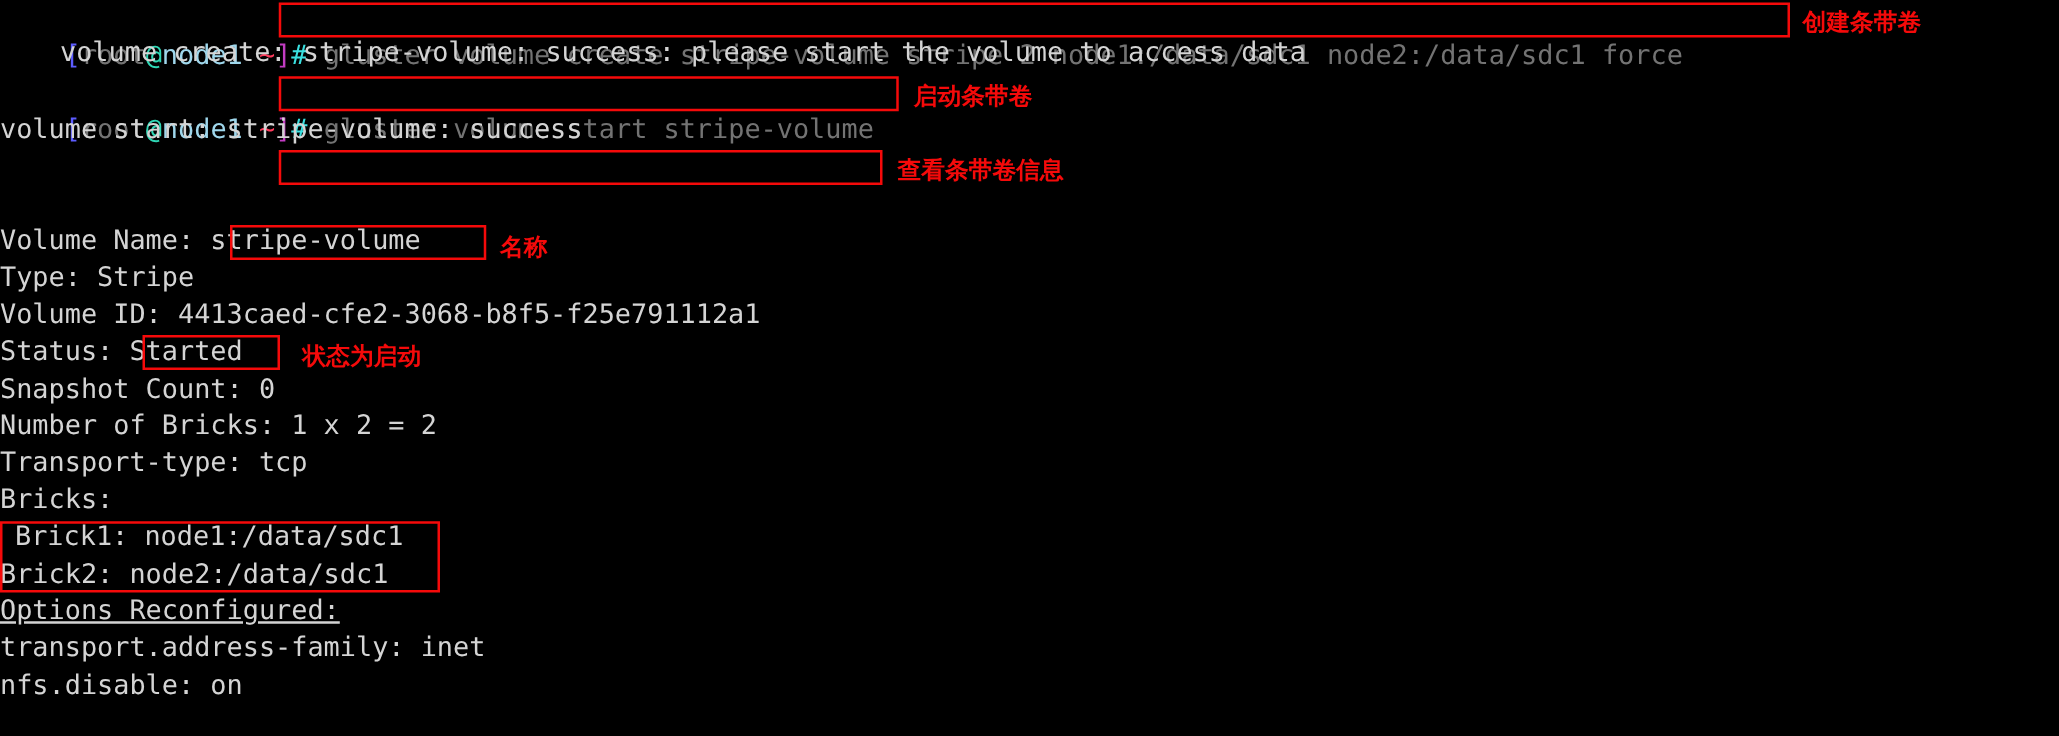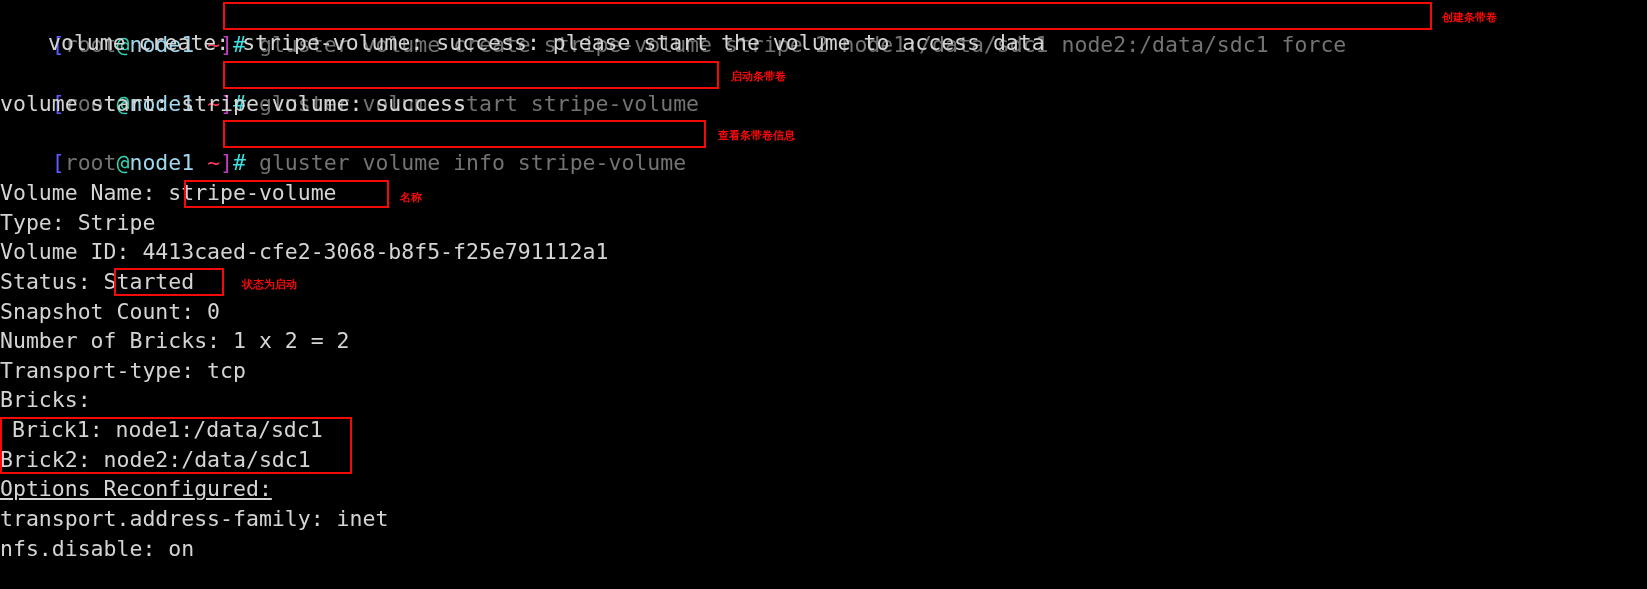--- a/index.html
+++ b/index.html
@@ -46,21 +46,21 @@
     border: 2px solid #f50a0a;
     box-sizing: border-box;
     pointer-events: none;
     background: transparent;
   }
   
   .anno {
     position: absolute;
     color: #f50a0a;
     font-family: "DejaVu Sans", "Liberation Sans", sans-serif;
-    font-size: 11px;
+    font-size: 19px;
     line-height: 16px;
     white-space: nowrap;
     font-weight: 600;
   }
 </style>
 </head>
 <body>
 
 <div id="terminal">
 
@@ -69,23 +69,20 @@
   </div>
 
   <div class="line c-out" style="top:28px;margin-left:48px;">volume create: stripe-volume: success: please start the volume to access data</div>
 
   <div class="line" style="top:59.3px;">
     <span class="seg c-bracket">[</span><span class="seg c-user">root</span><span class="seg c-at">@</span><span class="seg c-host">node1</span><span class="seg"> </span><span class="seg c-tilde">~</span><span class="seg c-rbr">]</span><span class="seg c-hash">#</span><span class="seg"> </span><span class="seg c-cmd">gluster volume start stripe-volume</span>
   </div>
 
   <div class="line c-out" style="top:88.95px;">volume start: stripe-volume: success</div>
 
-  <div class="line" style="top:118.6px;">
-    <span class="seg c-bracket">[</span><span class="seg c-user">root</span><span class="seg c-at">@</span><span class="seg c-host">node1</span><span class="seg"> </span><span class="seg c-tilde">~</span><span class="seg c-rbr">]</span><span class="seg c-hash">#</span><span class="seg"> </span><span class="seg c-cmd">gluster volume info stripe-volume</span>
-  </div>
 
   <div class="line c-out" style="top:148.25px;"></div>
 
   <div class="line c-out" style="top:177.9px;">Volume Name: stripe-volume</div>
   <div class="line c-out" style="top:207.55px;">Type: Stripe</div>
   <div class="line c-out" style="top:237.2px;">Volume ID: 4413caed-cfe2-3068-b8f5-f25e791112a1</div>
   <div class="line c-out" style="top:266.85px;">Status: Started</div>
   <div class="line c-out" style="top:296.5px;">Snapshot Count: 0</div>
   <div class="line c-out" style="top:326.15px;">Number of Bricks: 1 x 2 = 2</div>
   <div class="line c-out" style="top:355.8px;">Transport-type: tcp</div>

